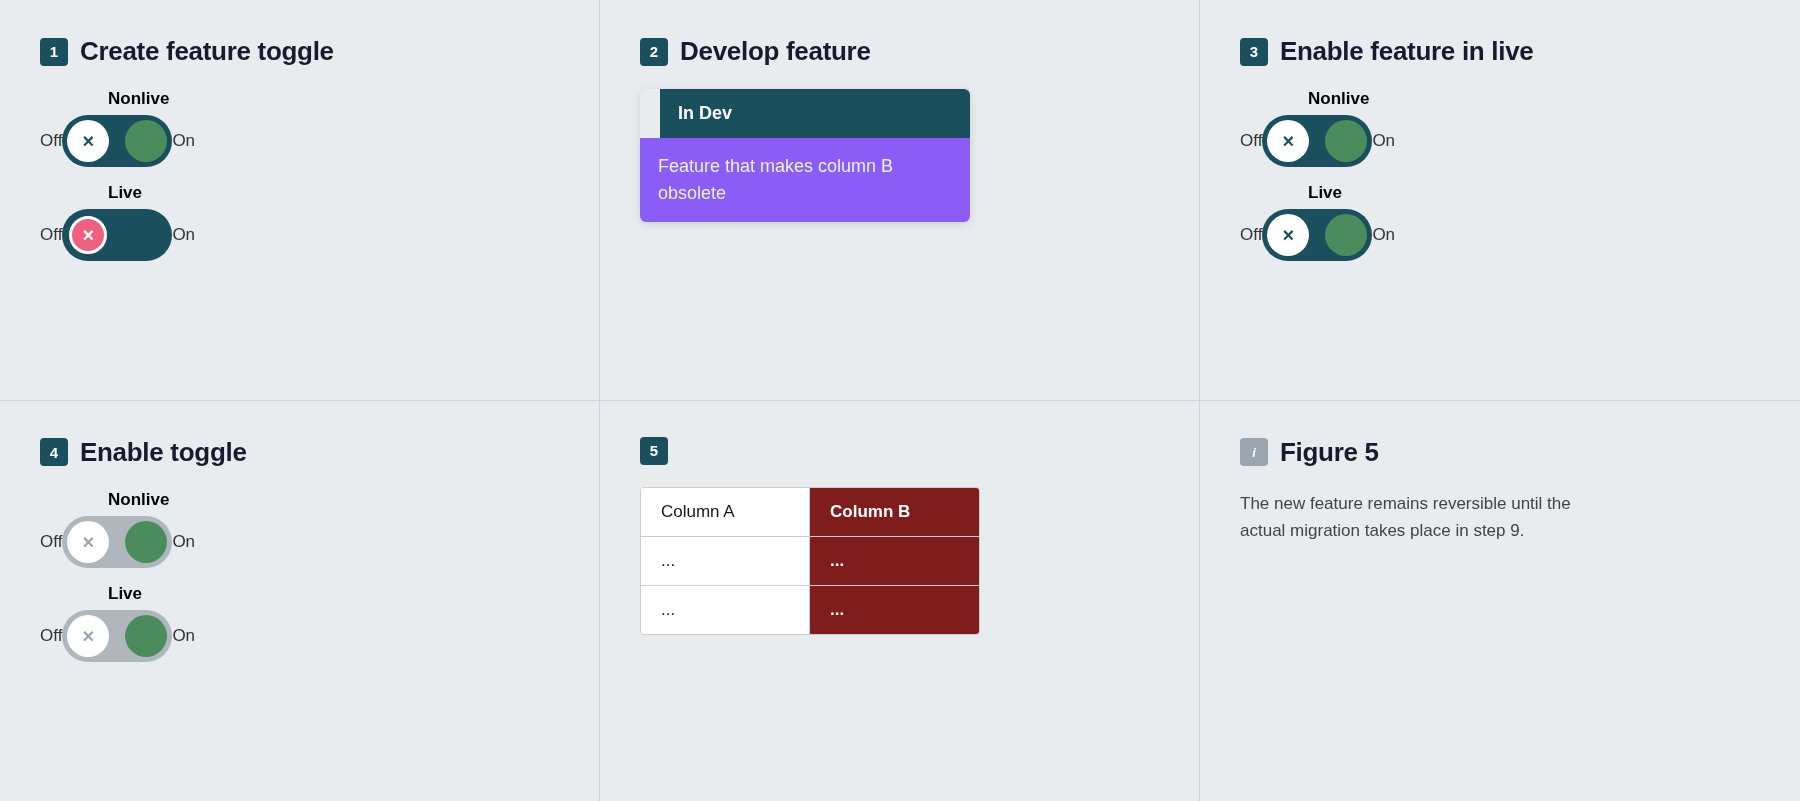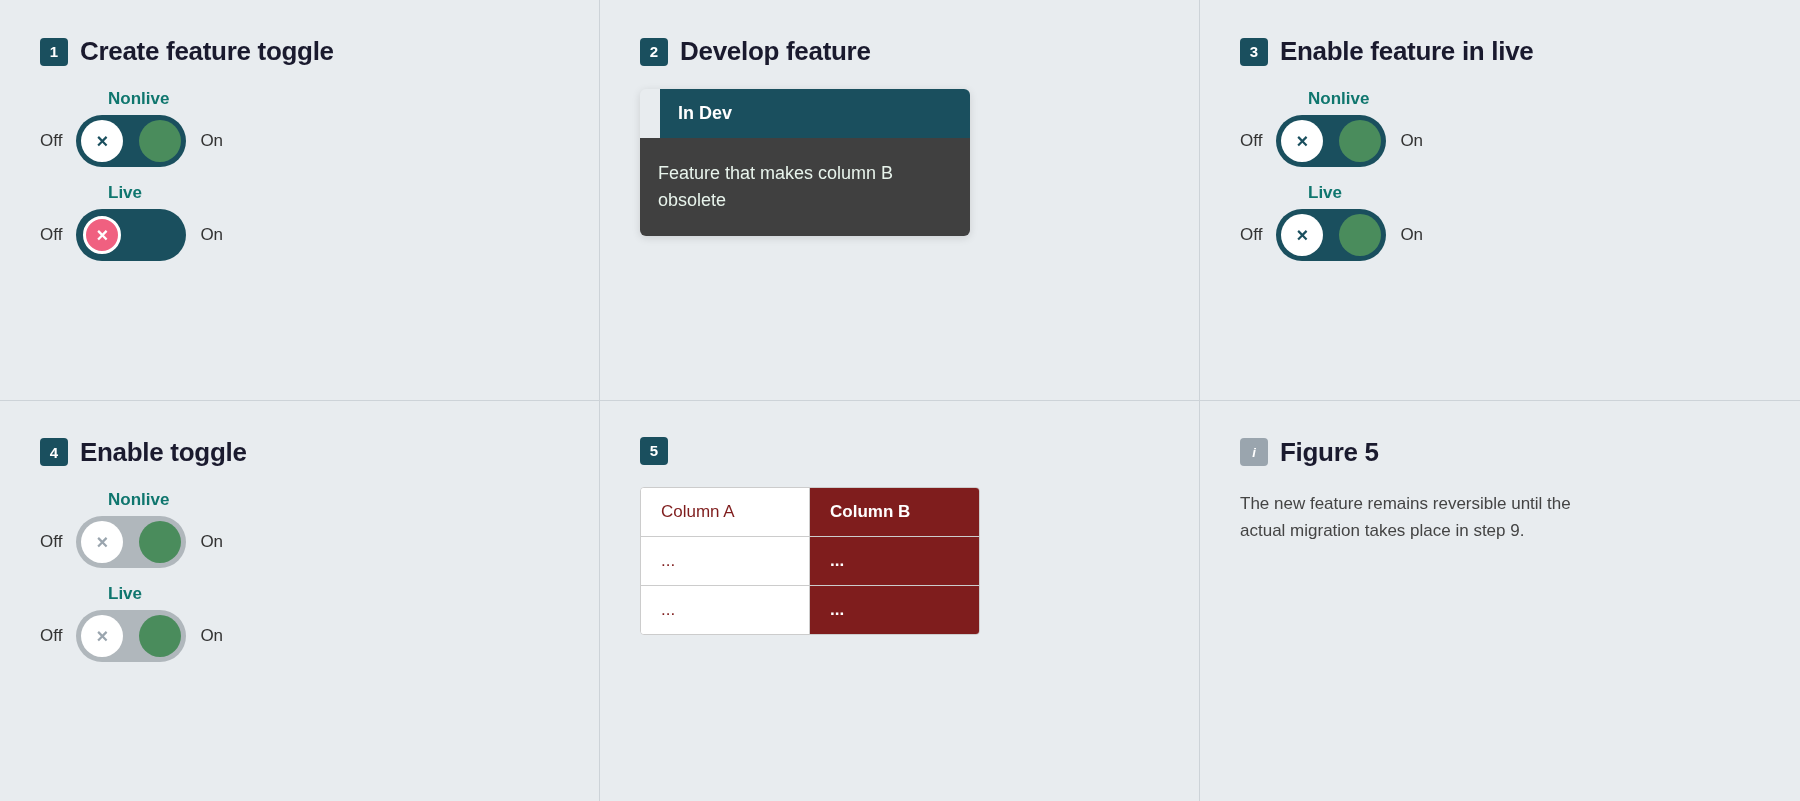--- a/index.html
+++ b/index.html
@@ -86,28 +86,27 @@
     .toggle-group {
       display: flex;
       flex-direction: column;
       align-items: flex-start;
       gap: 6px;
     }
 
     .toggle-label-title {
       font-weight: 700;
       font-size: 17px;
-      color: #0f766e;
+      color: #000000;
       margin-left: 68px;
     }
 
     .toggle-row {
       display: flex;
       align-items: center;
-      gap: 14px;
     }
 
     .toggle-off-label, .toggle-on-label {
       font-size: 17px;
       color: #333;
       font-weight: 400;
     }
 
     
     .switch-track {
@@ -188,24 +187,24 @@
     .dev-card-header {
       background: #1a4f5e;
       color: #fff;
       font-weight: 700;
       font-size: 18px;
       padding: 14px 18px;
       margin-left: 20px;
     }
 
     .dev-card-body {
-      background: #404040;
+      background: #8b5cf6;
       color: #e8f4ec;
       font-size: 18px;
-      padding: 22px 18px;
+      padding: 15px 18px;
       line-height: 1.5;
     }
 
     
     .db-table {
       border: 1.5px solid #ccc;
       border-radius: 4px;
       overflow: hidden;
       max-width: 340px;
       background: #fff;
@@ -216,21 +215,21 @@
       grid-template-columns: 1fr 1fr;
     }
 
     .db-table-row:not(:last-child) {
       border-bottom: 1.5px solid #ccc;
     }
 
     .db-cell {
       padding: 14px 20px;
       font-size: 17px;
-      color: #7f1d1d;
+      color: #0f172a;
       display: flex;
       align-items: center;
     }
 
     .db-cell.col-a {
       background: #fff;
       border-right: 1.5px solid #ccc;
     }
 
     .db-cell.col-b {

